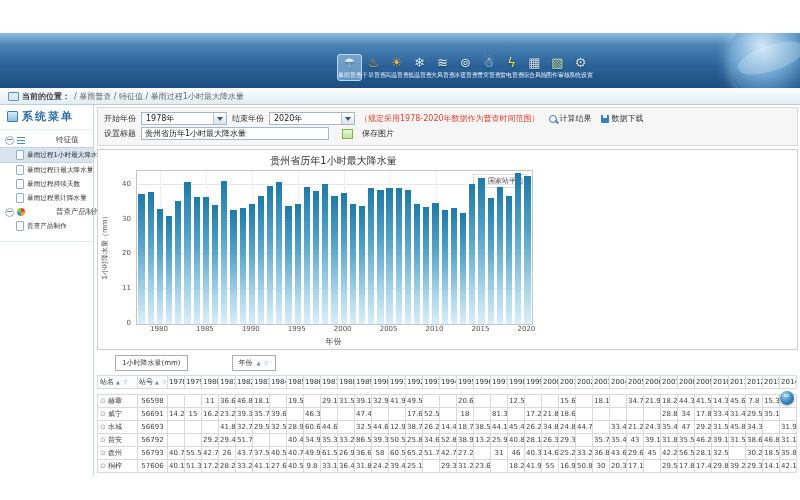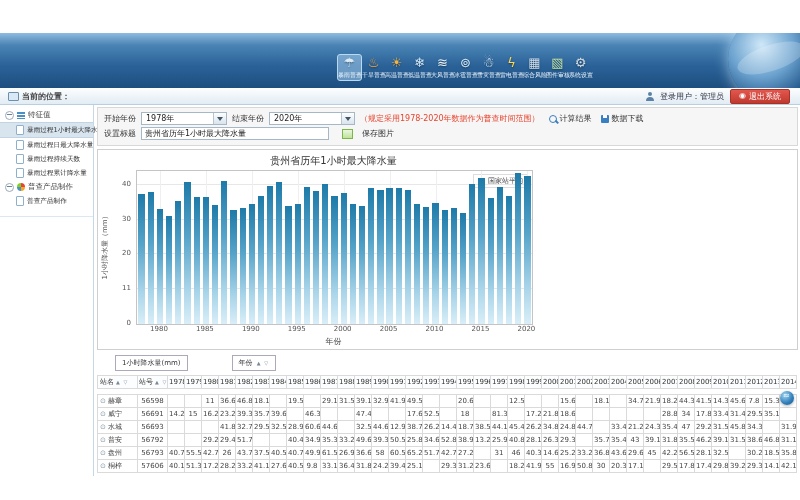--- a/index.html
+++ b/index.html
@@ -44,21 +44,21 @@
   .sb-header{display:flex;align-items:center;gap:4px;padding:4px 0 5px 7px;border-bottom:1px solid #e4edf5;}
   .menu-ic{width:9px;height:9px;border:1px solid #3a7fc1;background:linear-gradient(#d7eafa,#8fc0e6);border-radius:1px;}
   .sb-title{color:#2f6fae;font-size:11px;font-weight:bold;letter-spacing:2px;}
   .tree{padding-top:3px;border-bottom:1px solid #dbe7f1;padding-bottom:8px;}
   .tree-group{display:flex;align-items:center;gap:3px;padding:2px 0 2px 5px;font-size:7.5px;color:#444;cursor:pointer;}
   .toggle{width:7px;height:7px;border:1px solid #9aabba;border-radius:50%;position:relative;flex:none;}
   .toggle:after{content:"";position:absolute;left:1px;right:1px;top:2.5px;height:1px;background:#6c8096;}
   .list-ic{width:8px;height:7px;flex:none;background:repeating-linear-gradient(180deg,#4a90c4 0 1.5px,transparent 1.5px 3px);}
   .pie-ic{width:8px;height:8px;flex:none;border-radius:50%;
     background:conic-gradient(#e8423c 0 25%,#f5a623 25% 50%,#4a90c4 50% 75%,#7ed321 75% 100%);}
-  .glabel{white-space:nowrap;}
+  .glabel{white-space:nowrap;margin-left:28px;}
   .tree-item{display:flex;align-items:center;gap:3px;padding:2px 0 2px 16px;font-size:7px;color:#333;cursor:pointer;white-space:nowrap;}
   .tree-item.selected{background:#d8e4ee;border-top:1px solid #c2d4e4;border-bottom:1px solid #c2d4e4;}
   .doc{width:6px;height:8px;background:#fff;border:1px solid #8fb0cc;border-radius:1px;flex:none;}
   .ilabel{transform:scale(.95);transform-origin:left center;}
   
   .main{position:absolute;left:95px;top:0;width:705px;height:371px;}
   .filter-panel{margin:2px 2px 0 2px;border:1px solid #d8d8d8;background:#f6f6f6;padding:3px 6px 4px 6px;font-size:8px;}
   .f-row{display:flex;align-items:center;gap:5px;height:15px;}
   .f-label{color:#333;white-space:nowrap;}
   .select{width:86px;height:13px;background:#fff;border:1px solid #a6b8c6;display:flex;align-items:center;
@@ -160,33 +160,30 @@
       <div class="tb-item">
         <div class="tb-icon" style="color: rgb(212, 221, 230);">⚙</div>
         <div class="tb-label">系统设置</div>
       </div>
     </div>
 </div>
 
 <div class="crumb-bar">
   <span class="loc-ic"></span>
   <span class="crumb-prefix">当前的位置：</span>
-  <span class="crumb-right">
-    <span class="user-icon"></span>
-    <span class="user-label">登录用户：管理员</span>
-    <span class="logout-btn">
-      <span class="logout-ic">◉</span>
-      <span>退出系统</span>
-    </span>
-  </span>
+  <span class="crumb-path">/  暴雨普查  /  特征值  /  暴雨过程1小时最大降水量</span>
 </div>
 
 <div class="content">
 
   <div class="sidebar">
+    <div class="sb-header">
+      <span class="menu-ic"></span>
+      <span class="sb-title">系统菜单</span>
+    </div>
     <div class="tree">
         <div class="tree-group">
           <span class="toggle"></span>
           <span class="list-ic"></span>
           <span class="glabel">特征值</span>
         </div>
         <div class="tree-item selected">
           <span class="doc"></span>
           <span class="ilabel">暴雨过程1小时最大降水量</span>
         </div>
@@ -567,21 +564,21 @@
             <td></td>
             <td>29.2</td>
             <td>29.4</td>
             <td>51.7</td>
             <td></td>
             <td></td>
             <td>40.4</td>
             <td>34.9</td>
             <td>35.3</td>
             <td>33.2</td>
-            <td>49.6</td>
+            <td>86.5</td>
             <td>39.3</td>
             <td>50.5</td>
             <td>25.8</td>
             <td>34.6</td>
             <td>52.8</td>
             <td>38.9</td>
             <td>13.2</td>
             <td>25.9</td>
             <td>40.8</td>
             <td>28.1</td>

